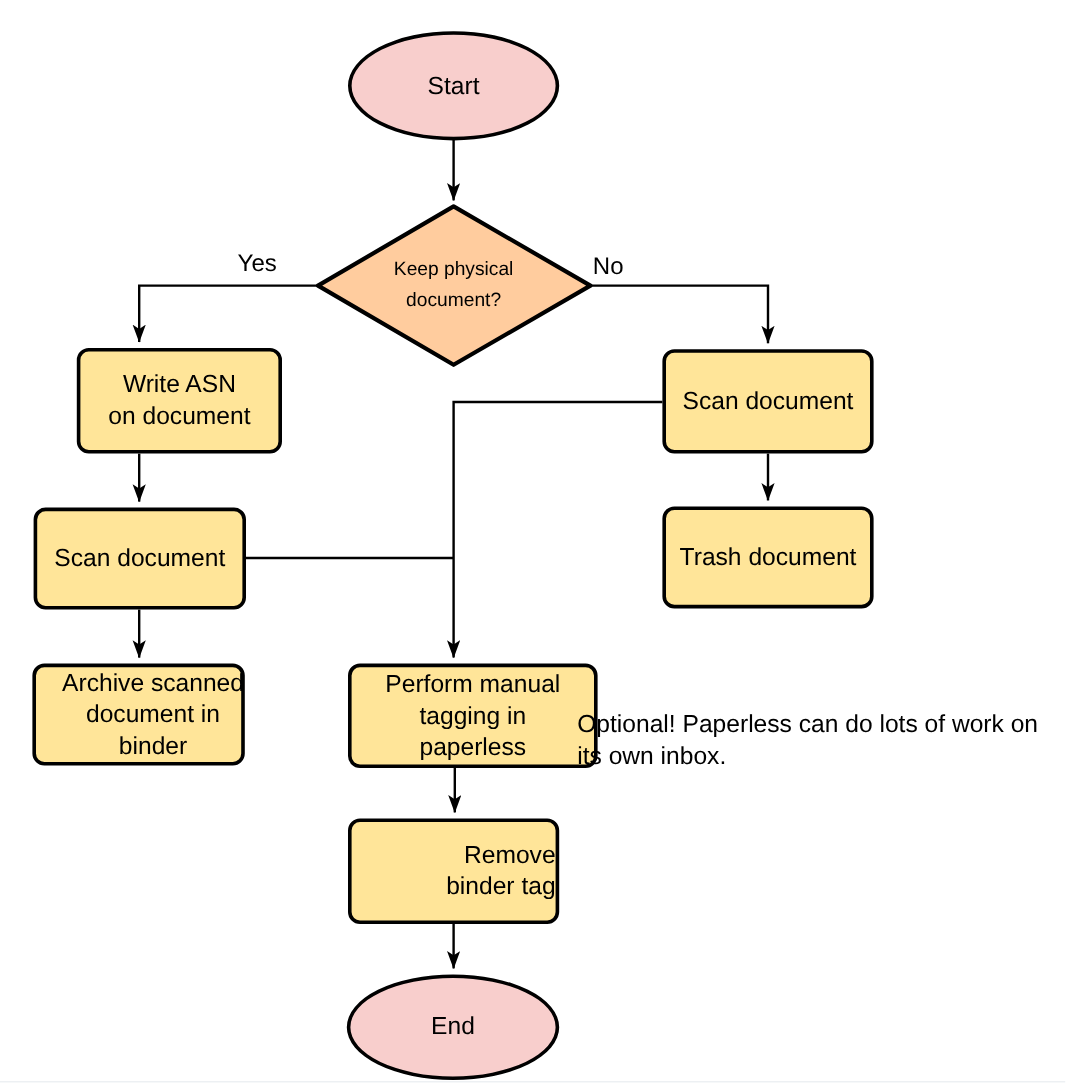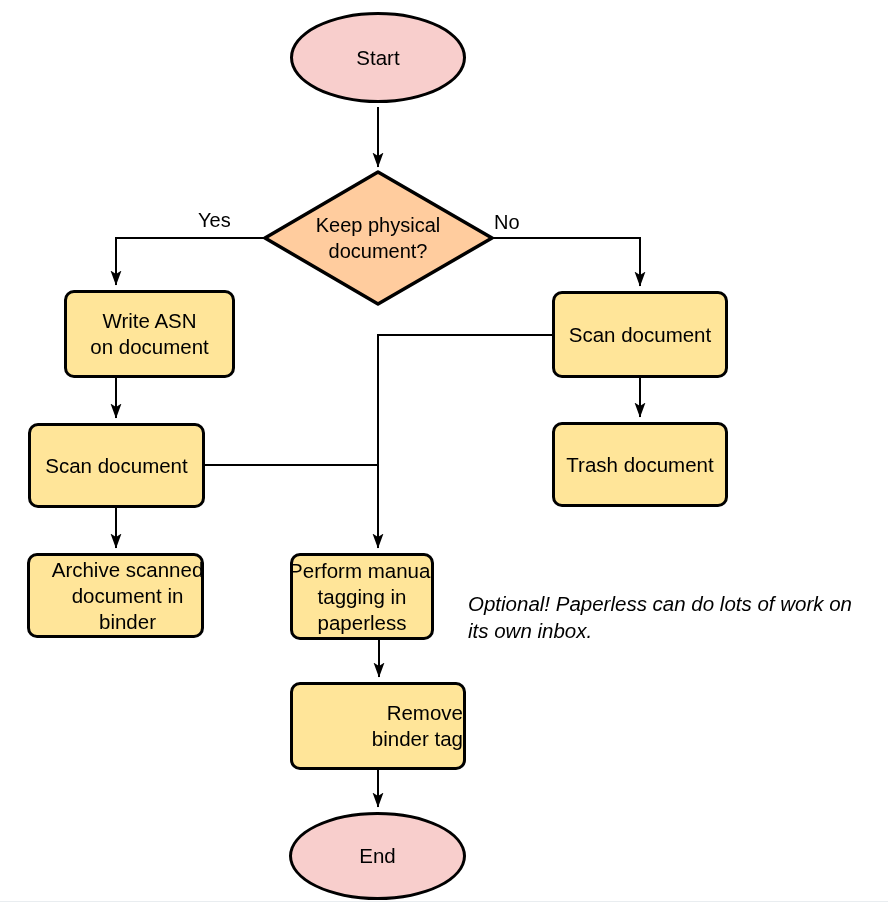--- a/index.html
+++ b/index.html
@@ -50,49 +50,48 @@
   .terminal {
     background: #f8cecc;
     border-radius: 50%;
   }
   .label-line { display: block; white-space: nowrap; }
   .node-write-asn      { left: 28px;  top: 290px; width: 171px; height: 88px; margin-left: 36px; }
   .node-scan-left      { left: 28px;  top: 423px; width: 177px; height: 85px; }
   .node-archive        { left: 27px;  top: 553px; width: 177px; height: 85px; padding-left: 24px; }
   .node-scan-right     { left: 552px; top: 291px; width: 176px; height: 87px; }
   .node-trash          { left: 552px; top: 422px; width: 176px; height: 85px; }
-  .node-tagging        { left: 290px; top: 553px; width: 144px; height: 87px; }
+  .node-tagging        { left: 290px; top: 553px; width: 208px; height: 87px; }
   .node-remove-inbox   { left: 290px; top: 682px; width: 176px; height: 88px; align-items: flex-end; }
-  .node-start          { left: 290px; top: 12px;  width: 176px; height: 91px; justify-content: center; }
+  .node-start          { left: 290px; top: 26px;  width: 176px; height: 91px; justify-content: center; }
   .node-end            { left: 289px; top: 812px; width: 177px; height: 88px; }
   .decision-text {
     position: absolute;
     left: 268px;
     top: 212px;
     width: 220px;
     text-align: center;
-    font-size: 20px;
+    font-size: 16px;
     line-height: 26px;
   }
   .edge-label {
     position: absolute;
     width: 60px;
     font-size: 20px;
     line-height: 22px;
   }
   .edge-label-yes { left: 198px; top: 209px; }
   .edge-label-no  { left: 494px; top: 211px; }
   .annotation {
     position: absolute;
-    left: 468px;
+    left: 481px;
     top: 590px;
     width: 400px;
     font-size: 20.5px;
     line-height: 27px;
-    font-style: italic;
   }
   .bottom-hairline {
     position: absolute;
     left: 0;
     top: 901px;
     width: 888px;
     height: 1px;
     background: #e9edf0;
   }
 </style>

